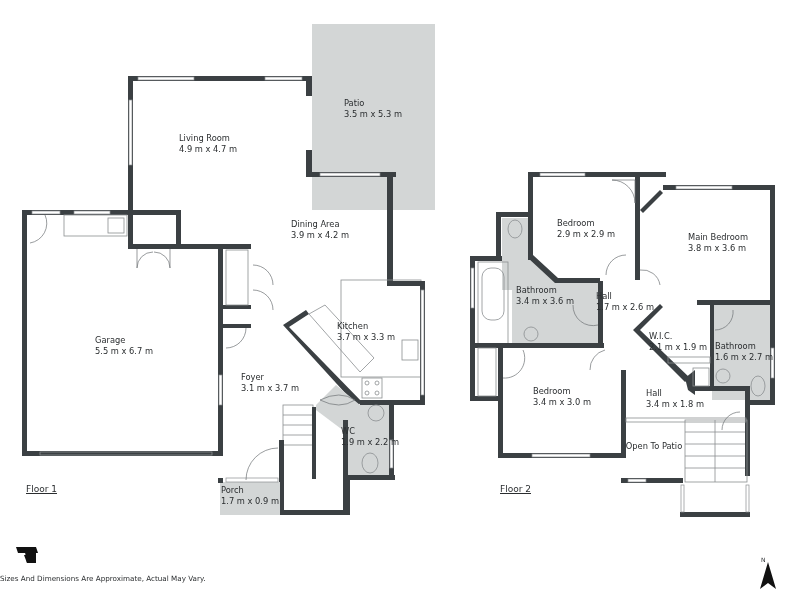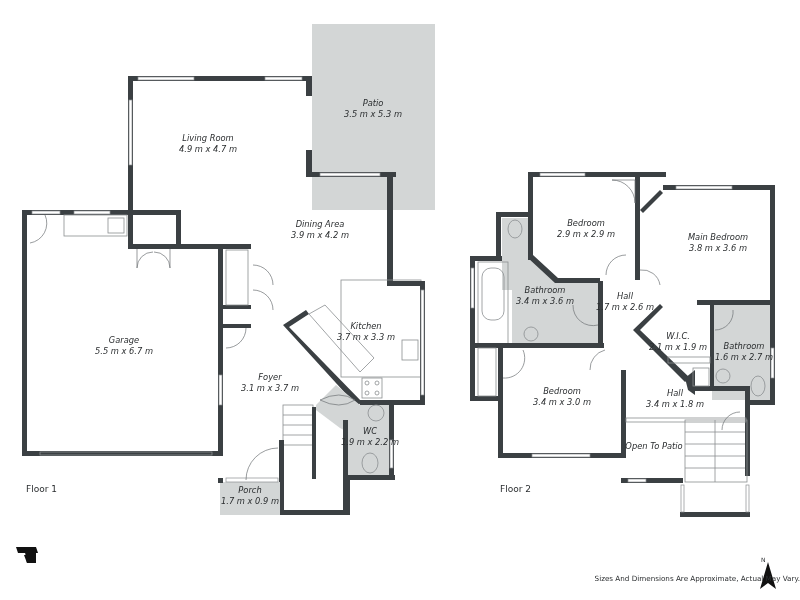--- a/index.html
+++ b/index.html
@@ -3,23 +3,23 @@
 <meta charset="utf-8">
 <style>
   html, body { margin:0; padding:0; background:#ffffff; }
   body { width:800px; height:600px; position:relative; overflow:hidden; font-family:"DejaVu Sans", sans-serif; }
   svg.plan { position:absolute; left:0; top:0; width:800px; height:600px; }
   .wall { fill:#3b4043; }
   .floor-shade { fill:#d3d6d6; }
   .fix { fill:none; stroke:#8a8e90; stroke-width:0.8; }
   .win { fill:#ffffff; stroke:#8a8e90; stroke-width:0.7; }
   .door { fill:none; stroke:#6d7174; stroke-width:0.7; }
-  .lbl { position:absolute; font-size:8.3px; color:#2a2d2f; text-align:center; line-height:11px; white-space:nowrap; transform:translateX(-50%);font-style:italic; }
-  .floor-lbl { position:absolute; font-size:9px; color:#2a2d2f; }
-  .disclaimer { position:absolute; left:0; width:800px; top:574px; text-align:right; font-size:7.2px; color:#2a2d2f; }
+  .lbl { position:absolute; font-size:8.3px; color:#2a2d2f; line-height:11px; white-space:nowrap; transform:translateX(-50%); }
+  .floor-lbl { position:absolute; font-size:9px; color:#2a2d2f;text-decoration:underline; }
+  .disclaimer { position:absolute; left:0; width:800px; top:574px; text-align:left; font-size:7.2px; color:#2a2d2f; }
   .north-lbl { position:absolute; left:761px; top:556px; font-size:6px; color:#2a2d2f; }
 </style>
 </head>
 <body>
 
 <svg class="plan" viewBox="0 0 800 600">
 
   <g>
 
     <rect class="floor-shade" x="312" y="24" width="123" height="186"></rect>

